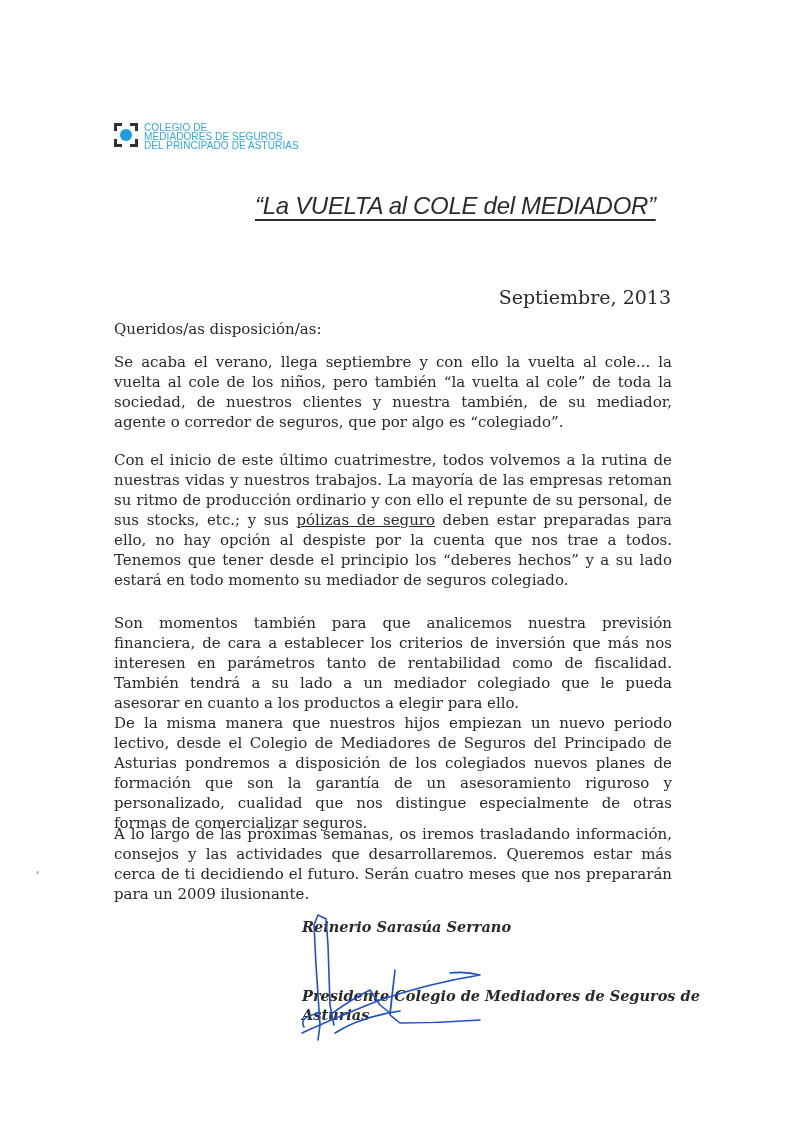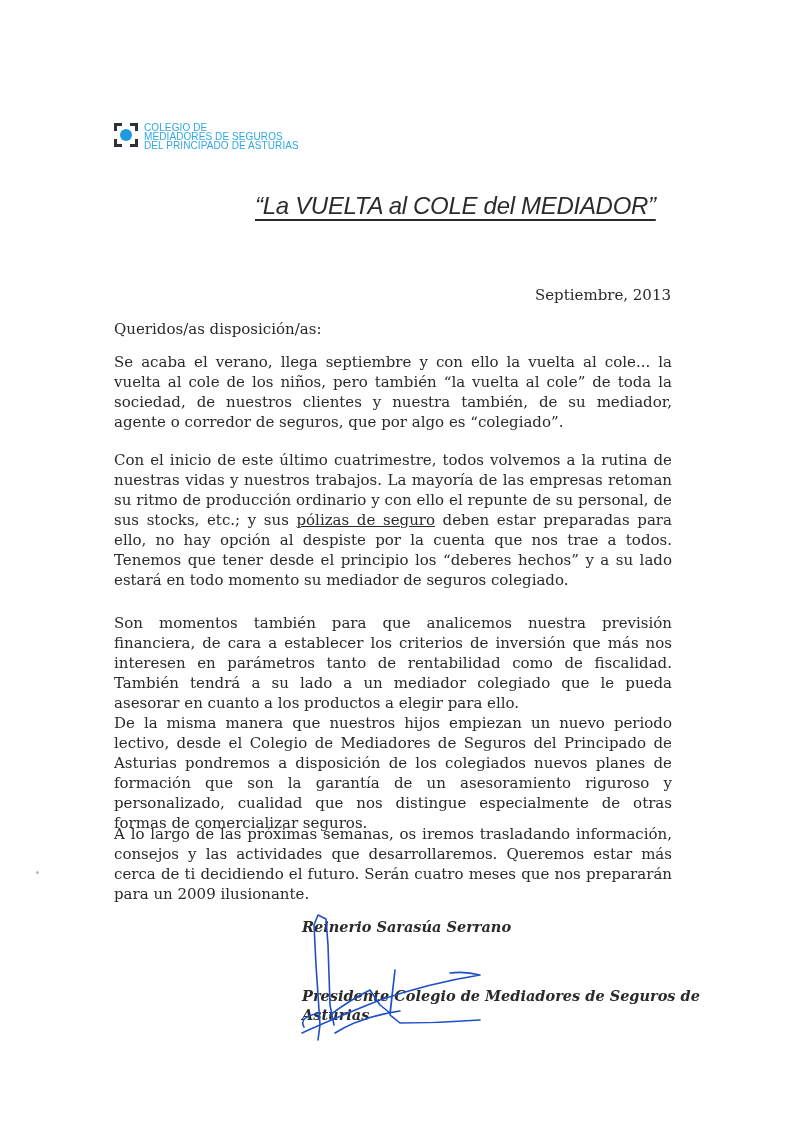--- a/index.html
+++ b/index.html
@@ -11,21 +11,21 @@
   .c.tl { left: 0; top: 0; border-right: none; border-bottom: none; }
   .c.tr { right: 0; top: 0; border-left: none; border-bottom: none; }
   .c.bl { left: 0; bottom: 0; border-right: none; border-top: none; }
   .c.br { right: 0; bottom: 0; border-left: none; border-top: none; }
   .logo-mark .dot { position: absolute; left: 6px; top: 6px; width: 12px; height: 12px; border-radius: 50%; background: #1e9be0; }
   .logo-text { font-family: "Liberation Sans", sans-serif; font-size: 10px; line-height: 9px; color: #2fa8e4; letter-spacing: 0.1px; }
 
   .title { position: absolute; left: 255px; top: 192px; font-family: "Liberation Sans", sans-serif; font-style: italic;
            font-size: 24px; color: #2b2b2b; text-decoration: underline; text-underline-offset: 5px; text-decoration-thickness: 1.5px; letter-spacing: -0.3px; }
 
-  .date { position: absolute; right: 129px; top: 286px; font-size: 15px; }
+  .date { position: absolute; right: 129px; top: 286px; font-size: 19px; }
   .greeting { position: absolute; left: 114px; top: 320px; font-size: 15px; }
 
   .body { position: absolute; left: 114px; width: 558px; font-size: 15px; line-height: 20px; text-align: justify; }
   .p1 { top: 352px; }
   .p2 { top: 450px; }
   .p3 { top: 598px; margin-top: 15px; }
   .p4 { top: 713px; }
   .p5 { top: 824px; }
   .u { text-decoration: underline; }
 

